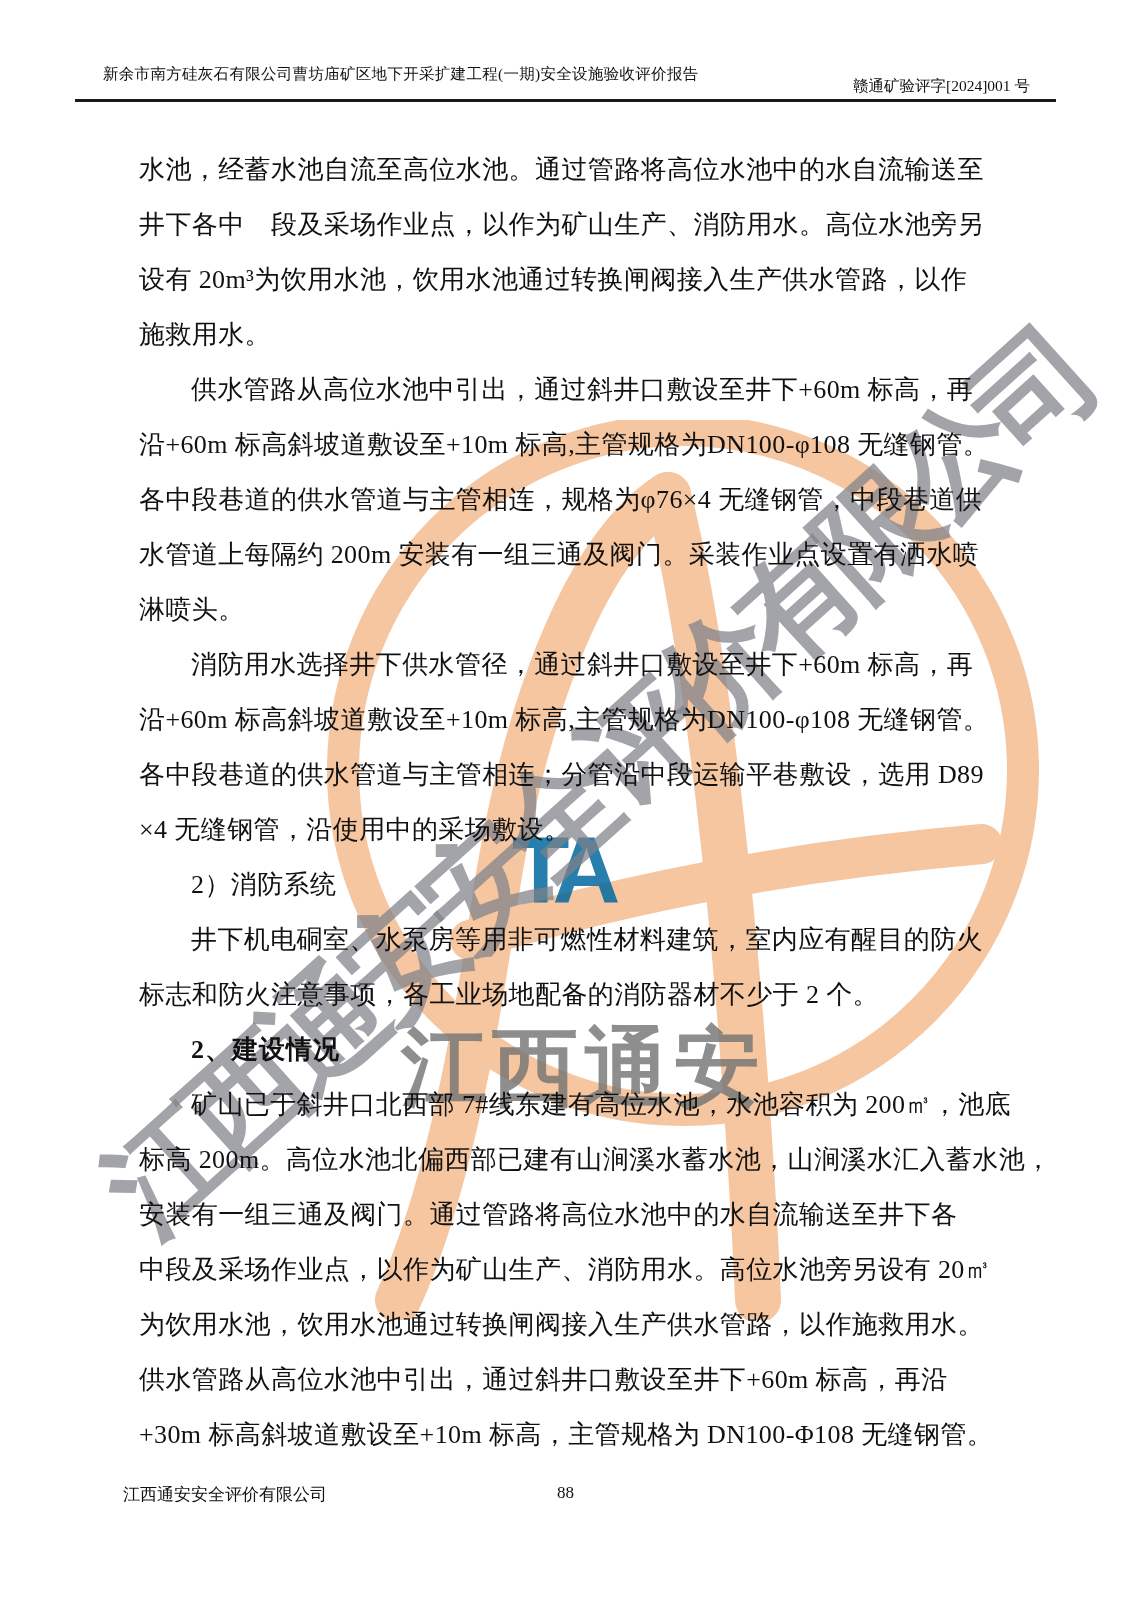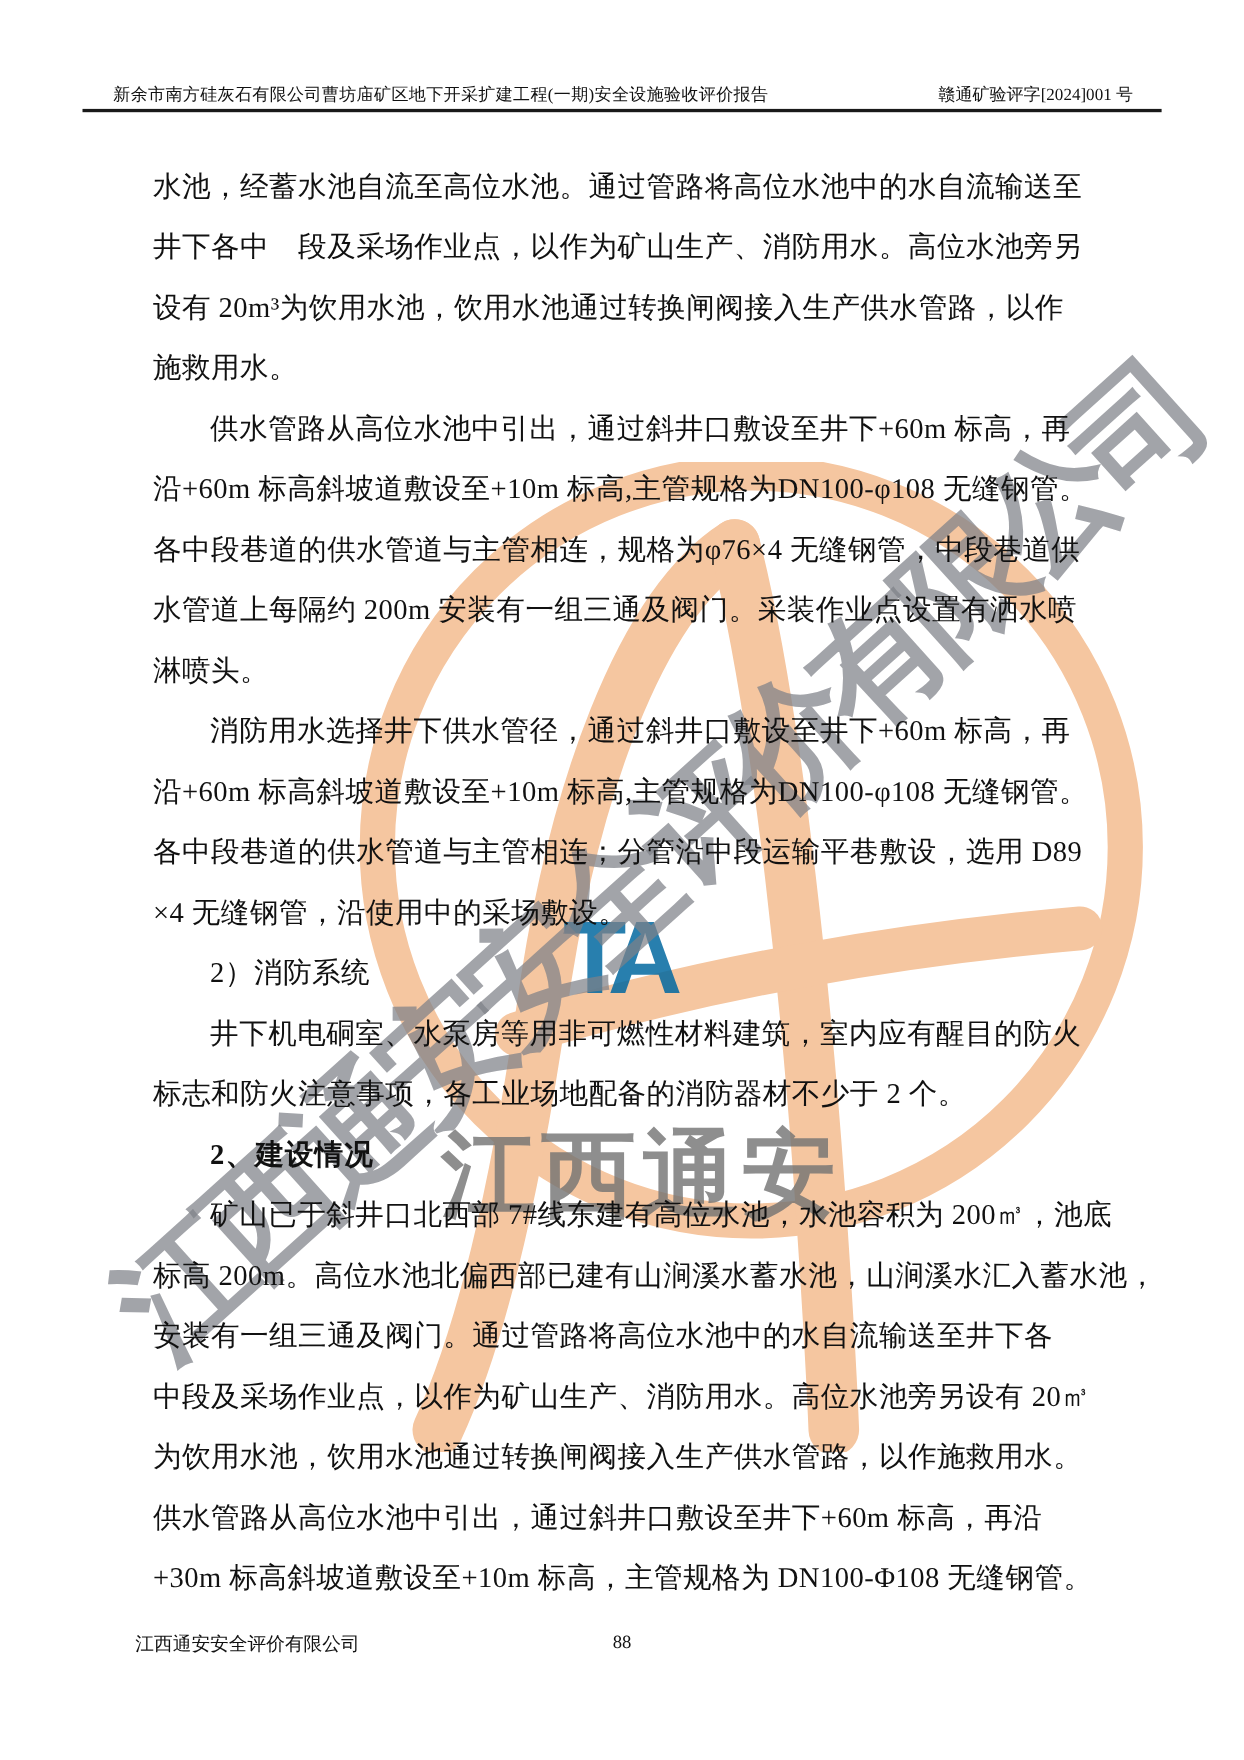--- a/index.html
+++ b/index.html
@@ -2,21 +2,21 @@
 <html><head>
 <meta charset="utf-8">
 <style>
   html,body{margin:0;padding:0;background:#e8e8e8;}
   #page{
     position:relative;width:1131px;height:1600px;margin:0 auto;
     background:#ffffff;overflow:hidden;
     font-family:"Liberation Serif","DejaVu Serif",serif;color:#111;
   }
   
-  .hdr-left{position:absolute;left:103px;top:76px;font-size:15.5px;letter-spacing:.3px;white-space:nowrap;}
+  .hdr-left{position:absolute;left:103px;top:64px;font-size:15.5px;letter-spacing:.3px;white-space:nowrap;}
   .hdr-right{position:absolute;right:101px;top:76px;font-size:15.5px;white-space:nowrap;}
   .hdr-rule{position:absolute;left:75px;top:99px;width:981px;height:2.6px;background:#1a1a1a;}
   
   .body-lines{
     position:absolute;left:139px;top:142px;width:856px;z-index:5;
   }
   .line{
     height:55px;display:flex;align-items:center;
     font-size:26px;white-space:nowrap;letter-spacing:.4px;
   }

